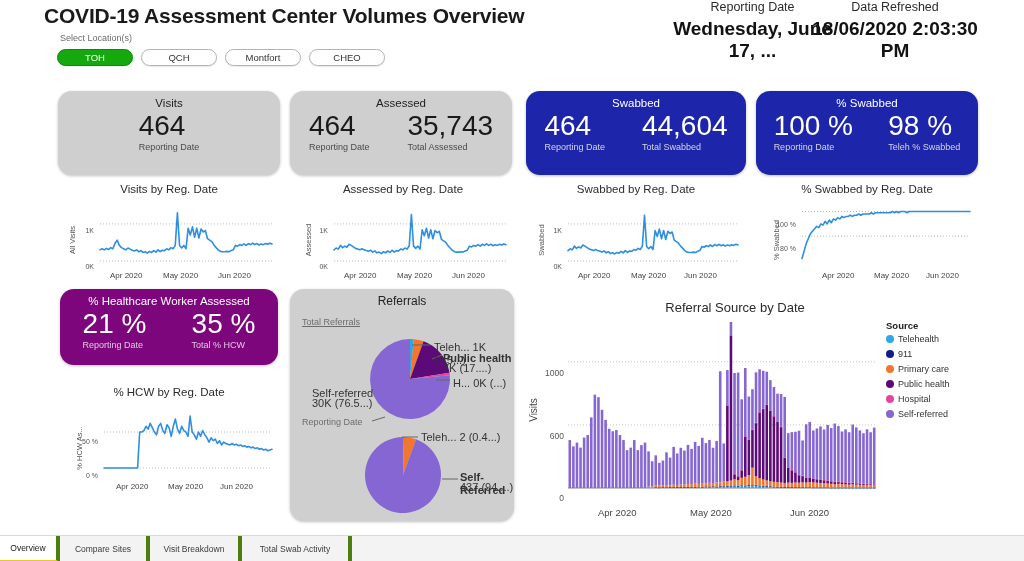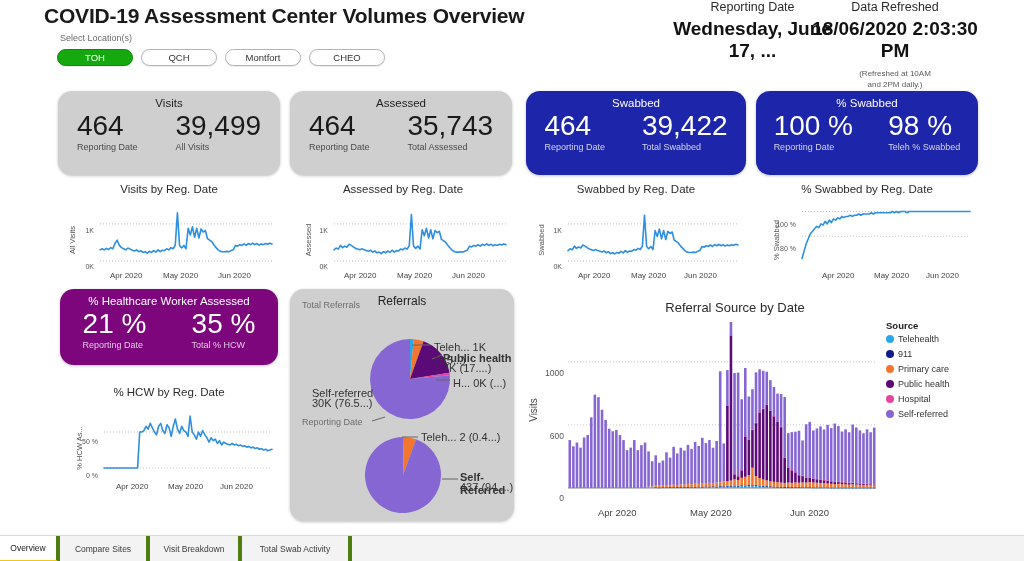--- a/index.html
+++ b/index.html
@@ -109,37 +109,29 @@
     <div class="slicer-btn">CHEO</div>
   </div>
 
   <div class="hdr-block" style="left:660px; top:0px; width:185px;">
     <div class="hdr-cap">Reporting Date</div>
     <div class="hdr-val">Wednesday, June 17, ...</div>
   </div>
   <div class="hdr-block" style="left:802px; top:0px; width:186px;">
     <div class="hdr-cap">Data Refreshed</div>
     <div class="hdr-val">18/06/2020 2:03:30 PM</div>
-    <div class="hdr-note">
-      <div>(Refreshed at 10AM</div>
-      <div>and 2PM daily.)</div>
-    </div>
   </div>
 
   <div class="kpi grey" style="left:58px; top:91px; width:222px; height:84px;">
     <div class="kpi-title">Visits</div>
     <div class="kpi-body">
       <div class="kpi-cell">
         <div class="kpi-num">464</div>
         <div class="kpi-sub">Reporting Date</div>
       </div>
-      <div class="kpi-cell">
-        <div class="kpi-num">39,499</div>
-        <div class="kpi-sub">All Visits</div>
-      </div>
     </div>
   </div>
 
   <div class="kpi grey" style="left:290px; top:91px; width:222px; height:84px;">
     <div class="kpi-title">Assessed</div>
     <div class="kpi-body">
       <div class="kpi-cell">
         <div class="kpi-num">464</div>
         <div class="kpi-sub">Reporting Date</div>
       </div>
@@ -151,21 +143,21 @@
   </div>
 
   <div class="kpi blue" style="left:526px; top:91px; width:220px; height:84px;">
     <div class="kpi-title">Swabbed</div>
     <div class="kpi-body">
       <div class="kpi-cell">
         <div class="kpi-num">464</div>
         <div class="kpi-sub">Reporting Date</div>
       </div>
       <div class="kpi-cell">
-        <div class="kpi-num">39,422</div>
+        <div class="kpi-num">44,604</div>
         <div class="kpi-sub">Total Swabbed</div>
       </div>
     </div>
   </div>
 
   <div class="kpi blue" style="left:756px; top:91px; width:222px; height:84px;">
     <div class="kpi-title">% Swabbed</div>
     <div class="kpi-body">
       <div class="kpi-cell">
         <div class="kpi-num">100 %</div>
@@ -272,21 +264,21 @@
           <path d="M2.00 64.00 L4.10 64.00 L6.20 64.00 L8.30 64.00 L10.40 64.00 L12.50 64.00 L14.60 64.00 L16.70 64.00 L18.80 64.00 L20.90 64.00 L23.00 64.00 L25.10 64.00 L27.20 64.00 L29.30 64.00 L31.40 64.00 L33.50 64.00 L35.60 64.00 L37.70 28.00 L39.80 28.00 L41.90 26.56 L44.00 22.24 L46.10 25.12 L48.20 19.36 L50.30 23.68 L52.40 28.00 L54.50 30.88 L56.60 22.24 L58.70 19.36 L60.80 26.56 L62.90 29.44 L65.00 20.80 L67.10 23.68 L69.20 32.32 L71.30 22.24 L73.40 15.04 L75.50 25.12 L77.60 29.44 L79.70 22.24 L81.80 26.56 L83.90 28.00 L86.00 32.32 L88.10 12.16 L90.20 28.00 L92.30 30.88 L94.40 35.20 L96.50 28.00 L98.60 32.32 L100.70 26.56 L102.80 30.88 L104.90 33.76 L107.00 38.08 L109.10 33.76 L111.20 36.64 L113.30 35.20 L115.40 39.52 L117.50 36.64 L119.60 40.96 L121.70 38.08 L123.80 39.52 L125.90 40.24 L128.00 40.96 L130.10 39.52 L132.20 40.96 L134.30 40.24 L136.40 41.68 L138.50 40.96 L140.60 42.40 L142.70 41.68 L144.80 43.12 L146.90 42.40 L149.00 43.84 L151.10 43.12 L153.20 44.56 L155.30 43.84 L157.40 45.28 L159.50 44.56 L161.60 46.00 L163.70 45.28 L165.80 46.72 L167.90 46.00 L170.00 45.28 " fill="none" stroke="#2e8fe0" stroke-width="1.6" stroke-linejoin="round" stroke-linecap="round"></path>
         </svg>
       <div class="xtick" style="left:58px; top:78px;">Apr 2020</div>
       <div class="xtick" style="left:110px; top:78px;">May 2020</div>
       <div class="xtick" style="left:162px; top:78px;">Jun 2020</div>
     </div>
   </div>
 
   <div class="panel-grey" style="left:290px; top:289px; width:224px; height:232px;">
     <div class="panel-title">Referrals</div>
-    <div class="pie-sec-label" style="left:12px; top:11px;">Total Referrals</div>
+    <div class="pie-sec-label" style="left:12px; top:28px;text-decoration:underline;">Total Referrals</div>
     <svg width="224" height="106" style="position:absolute; left:0; top:36px;">
       <g transform="translate(120,54)">
         <path id="tp0" fill="#2ba8e8" d="M 0 0 L 0.00 -40.00 A 40 40 0 0 1 3.76 -39.82 Z"></path>
         <path id="tp1" fill="#f2762e" d="M 0 0 L 3.76 -39.82 A 40 40 0 0 1 13.55 -37.64 Z"></path>
         <path id="tp2" fill="#5c0a78" d="M 0 0 L 13.55 -37.64 A 40 40 0 0 1 39.51 -6.26 Z"></path>
         <path id="tp3" fill="#e8449b" d="M 0 0 L 39.51 -6.26 A 40 40 0 0 1 39.82 -3.76 Z"></path>
         <path id="tp4" fill="#8666d2" d="M 0 0 L 39.82 -3.76 A 40 40 0 1 1 -0.00 -40.00 Z"></path>
       </g>
       <line x1="122" y1="20" x2="140" y2="20" stroke="#666" stroke-width="1"></line>
       <line x1="142" y1="34" x2="152" y2="30" stroke="#666" stroke-width="1"></line>

